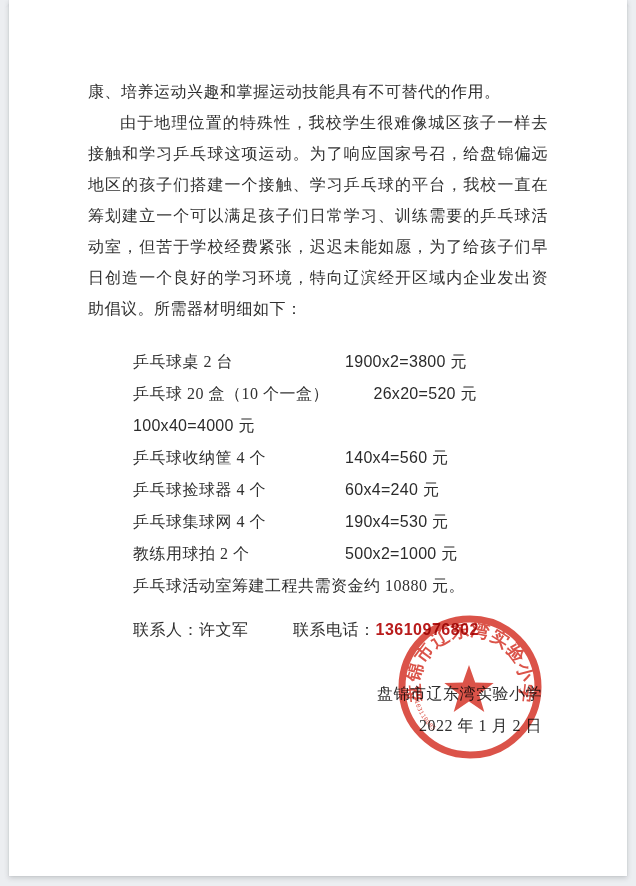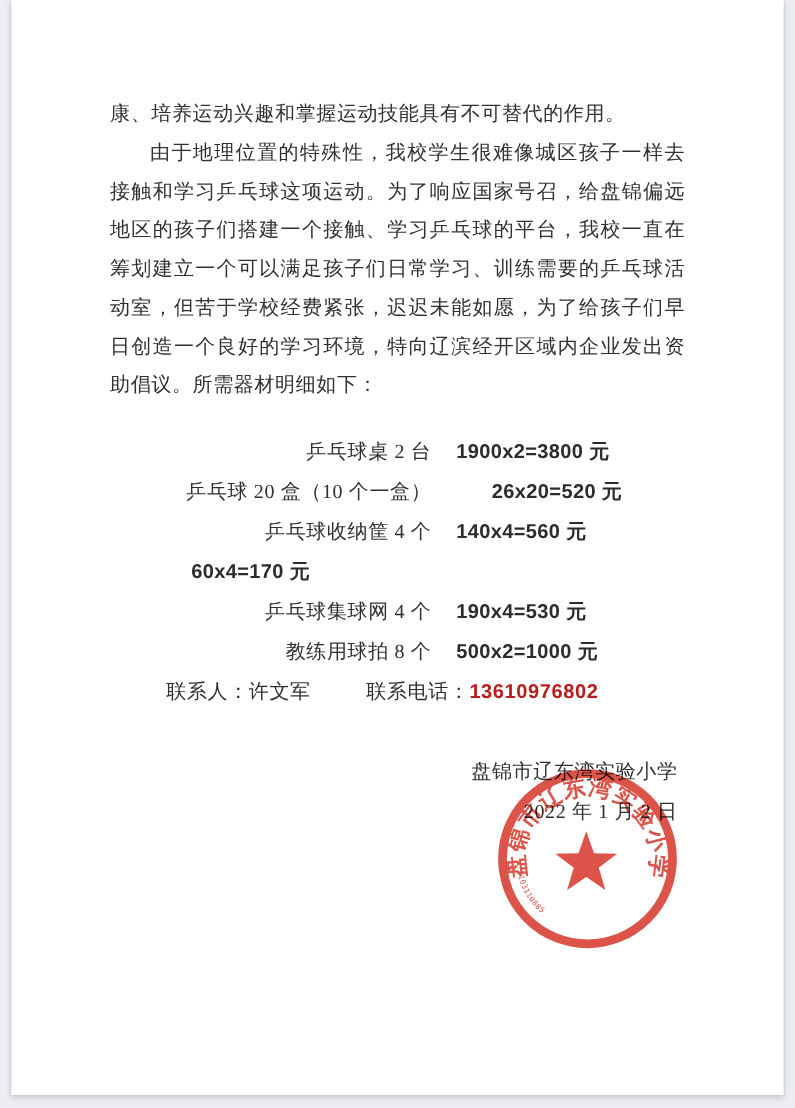--- a/index.html
+++ b/index.html
@@ -40,39 +40,38 @@
     margin: 0;
     line-height: 31px;
     text-align: justify;
   }
   .para { text-indent: 2em; }
   .equip-list { margin-top: 22px; }
   .equip-row {
     display: flex;
     line-height: 32px;
     margin-left: 45px;
-    text-align: right;
   }
   .equip-row .item-name { width: 212px; flex: none; }
   .equip-row .item-amount {
     font-family: "Liberation Sans", "DejaVu Sans", sans-serif;
-    font-weight: 700;
+    font-weight: 400;
     letter-spacing: 0.3px;
     white-space: pre;
     color: #2b2b2b;
-    margin-left: 20px;
   }
   .total-line {
     margin: 0 0 0 45px;
     line-height: 32px;
   }
   .contact-line {
     display: flex;
     margin-left: 45px;
     line-height: 32px;
+    margin-top: 12px;
   }
   .contact-line .contact-person { width: 160px; flex: none; }
   .phone-number {
     font-family: "Liberation Sans", "DejaVu Sans", sans-serif;
     font-weight: 600;
     color: #b91c1c;
   }
   .signature-block { margin-top: 32px; }
   .signature-line, .date-line {
     margin: 0;
@@ -116,38 +115,41 @@
       <div class="equip-list">
         <div class="equip-row">
           <span class="item-name">乒乓球桌 2 台</span>
           <span class="item-amount">1900x2=3800 元</span>
         </div>
         <div class="equip-row">
           <span class="item-name">乒乓球 20 盒（10 个一盒）</span>
           <span class="item-amount">      26x20=520 元</span>
         </div>
         <div class="equip-row">
+          <span class="item-amount">100x40=4000 元</span>
         </div>
         <div class="equip-row">
           <span class="item-name">乒乓球收纳筐 4 个</span>
           <span class="item-amount">140x4=560 元</span>
         </div>
         <div class="equip-row">
-          <span class="item-amount">60x4=170 元</span>
+          <span class="item-name">乒乓球捡球器 4 个</span>
+          <span class="item-amount">60x4=240 元</span>
         </div>
         <div class="equip-row">
           <span class="item-name">乒乓球集球网 4 个</span>
           <span class="item-amount">190x4=530 元</span>
         </div>
         <div class="equip-row">
-          <span class="item-name">教练用球拍 8 个</span>
+          <span class="item-name">教练用球拍 2 个</span>
           <span class="item-amount">500x2=1000 元</span>
         </div>
       </div>
 
+      <p class="total-line">乒乓球活动室筹建工程共需资金约 10880 元。</p>
 
       <div class="contact-line">
         <span class="contact-person">联系人：许文军</span>
         <span><span>联系电话：</span><span class="phone-number">13610976802</span></span>
       </div>
 
       <div class="signature-block">
         <p class="signature-line">盘锦市辽东湾实验小学</p>
         <p class="date-line">2022 年 1 月 2 日</p>
       </div>

